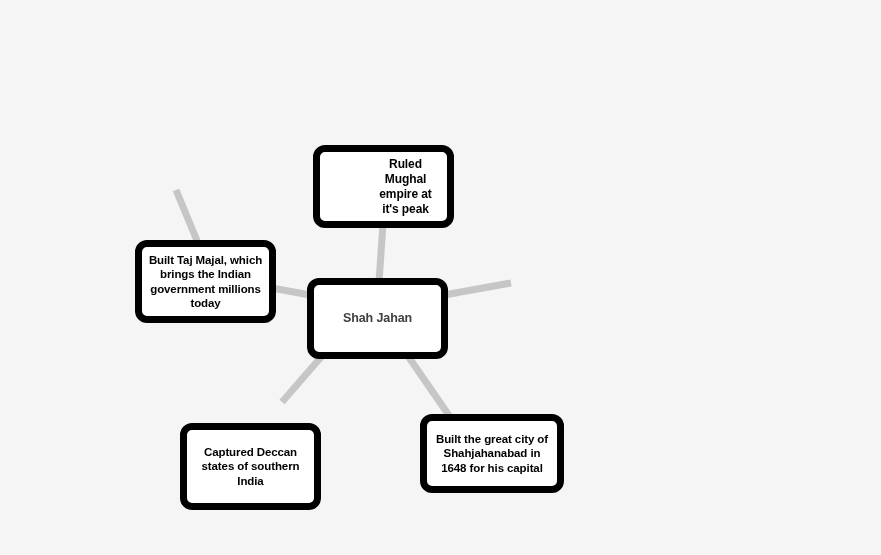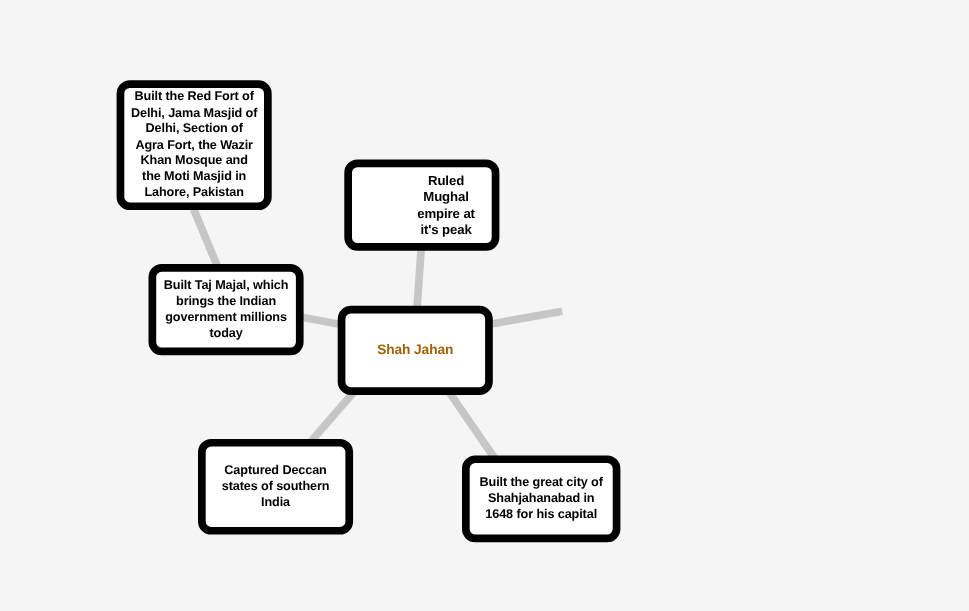--- a/index.html
+++ b/index.html
@@ -71,38 +71,35 @@
 
     <line x1="379" y1="282" x2="383" y2="224" stroke="#c6c6c6" stroke-width="7" stroke-linecap="butt"></line>
 
     <line x1="444" y1="295" x2="511" y2="283" stroke="#c6c6c6" stroke-width="7" stroke-linecap="butt"></line>
 
     <line x1="322" y1="356" x2="282" y2="402" stroke="#c6c6c6" stroke-width="7" stroke-linecap="butt"></line>
 
     <line x1="408" y1="356" x2="450" y2="417" stroke="#c6c6c6" stroke-width="7" stroke-linecap="butt"></line>
   </svg>
 
-  <div class="node" id="node-red-fort" style="background: rgb(255, 255, 255); border-color: rgb(0, 0, 0); color: rgb(0, 0, 0);">
-    <span class="node-text">Built the Red Fort of Delhi, Jama Masjid of Delhi, Section of Agra Fort, the Wazir Khan Mosque and the Moti Masjid in Lahore, Pakistan</span>
-  </div>
 
   <div class="node" id="node-ruled" style="background: rgb(255, 255, 255); border-color: rgb(0, 0, 0); color: rgb(0, 0, 0);">
     <span class="node-text">Ruled Mughal empire at it's peak</span>
   </div>
 
 
   <div class="node" id="node-taj" style="background: rgb(255, 255, 255); border-color: rgb(0, 0, 0); color: rgb(0, 0, 0); justify-content: flex-end;">
     <span class="node-text">Built Taj Majal, which brings the Indian government millions today</span>
   </div>
 
-  <div class="node" id="node-center" style="background: rgb(255, 255, 255); border-color: rgb(0, 0, 0); color: #a16207;">
+  <div class="node" id="node-center" style="background: rgb(255, 255, 255); border-color: rgb(0, 0, 0); color: #404040;">
     <span class="node-text">Shah Jahan</span>
   </div>
 
-  <div class="node" id="node-deccan" style="background: rgb(255, 255, 255); border-color: rgb(0, 0, 0); color: rgb(0, 0, 0);">
+  <div class="node" id="node-deccan" style="background: rgb(255, 255, 255); border-color: rgb(0, 0, 0); color: rgb(0, 0, 0); margin-top: 24px;">
     <span class="node-text">Captured Deccan states of southern India</span>
   </div>
 
   <div class="node" id="node-city" style="background: rgb(255, 255, 255); border-color: rgb(0, 0, 0); color: rgb(0, 0, 0);">
     <span class="node-text">Built the great city of Shahjahanabad in 1648 for his capital</span>
   </div>
 
 </div>
 
 </body></html>

